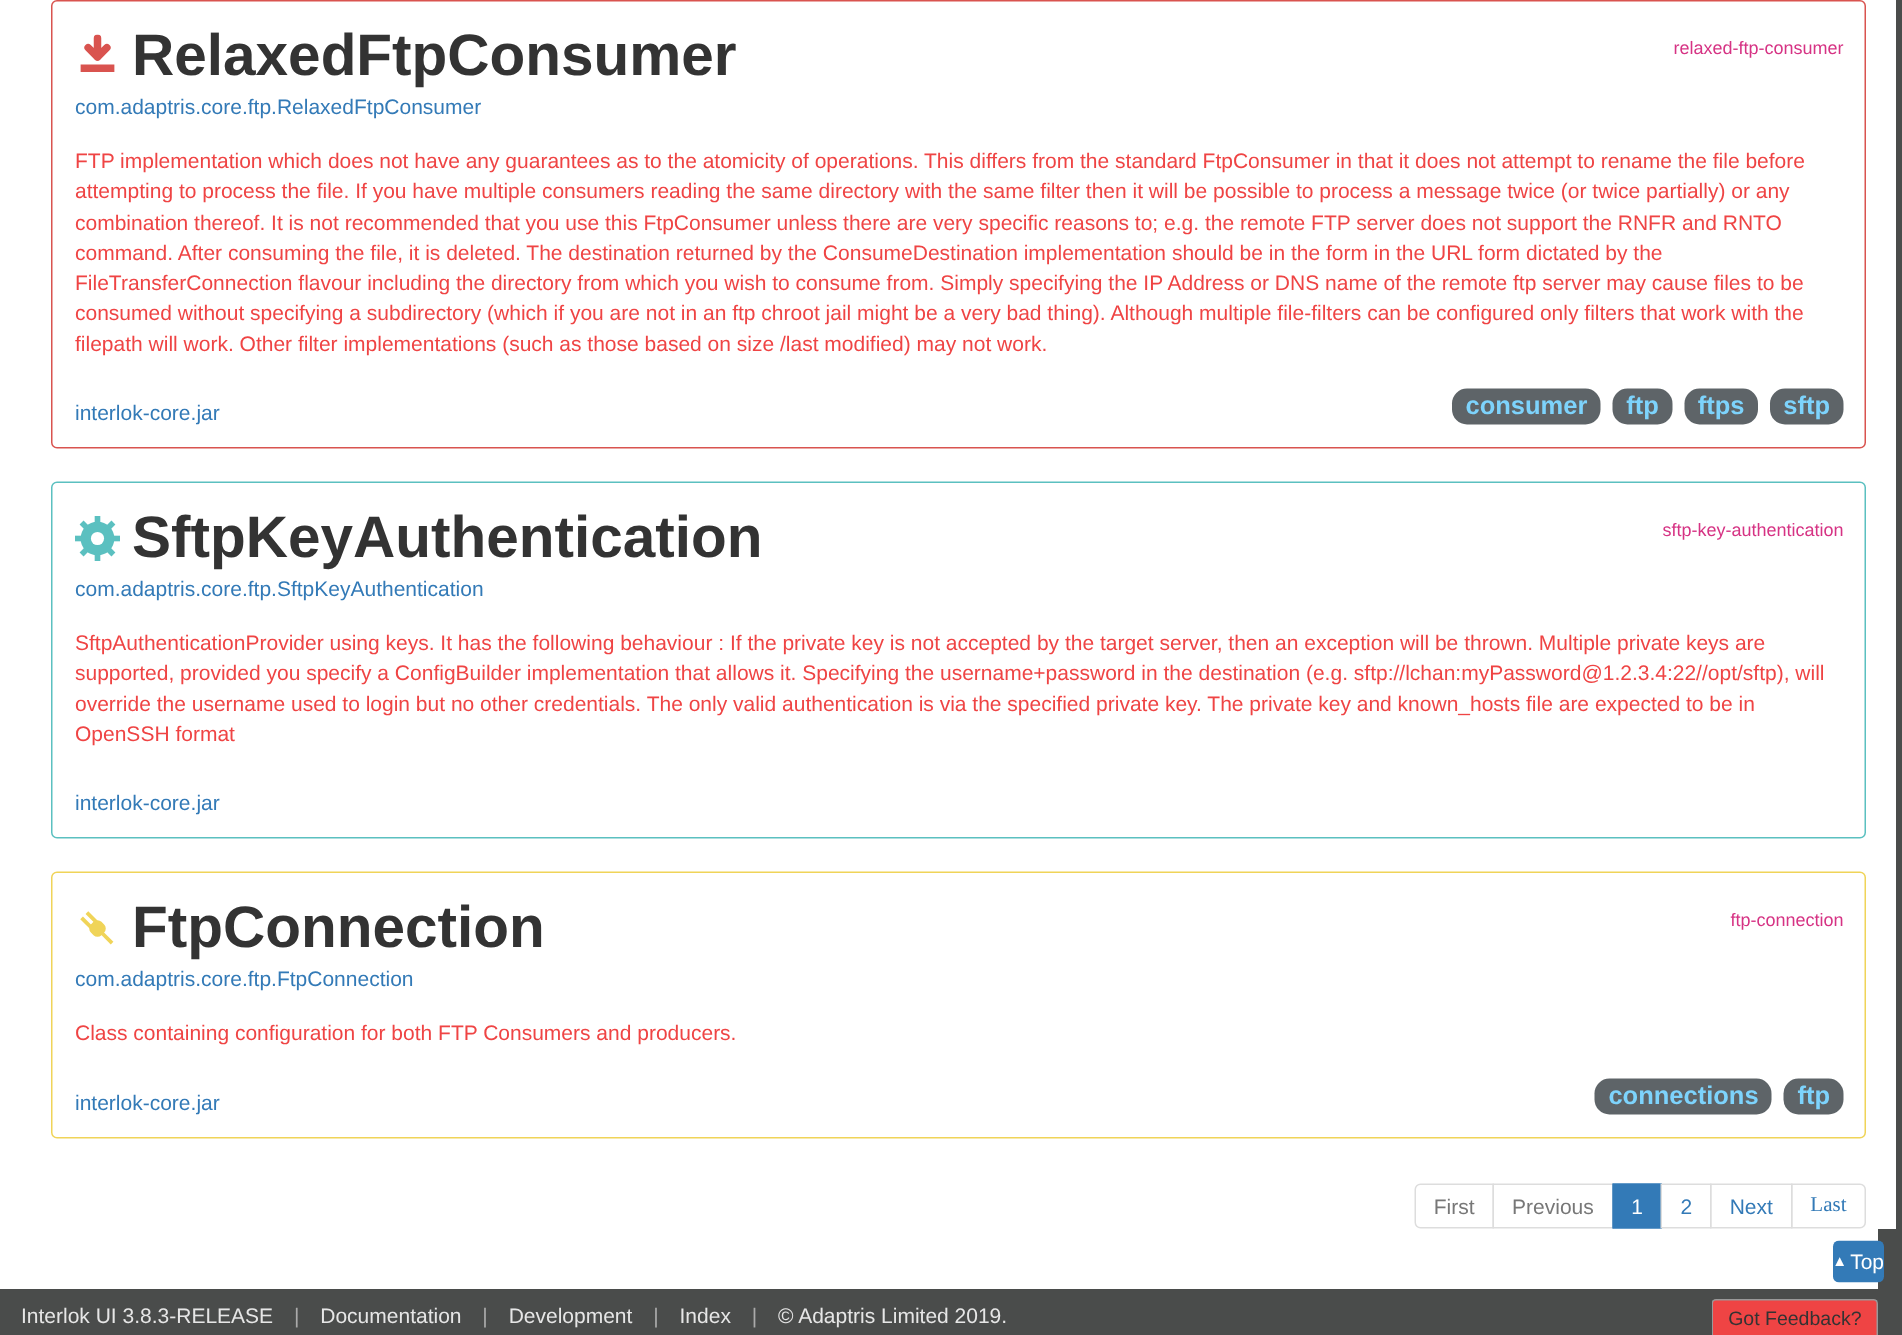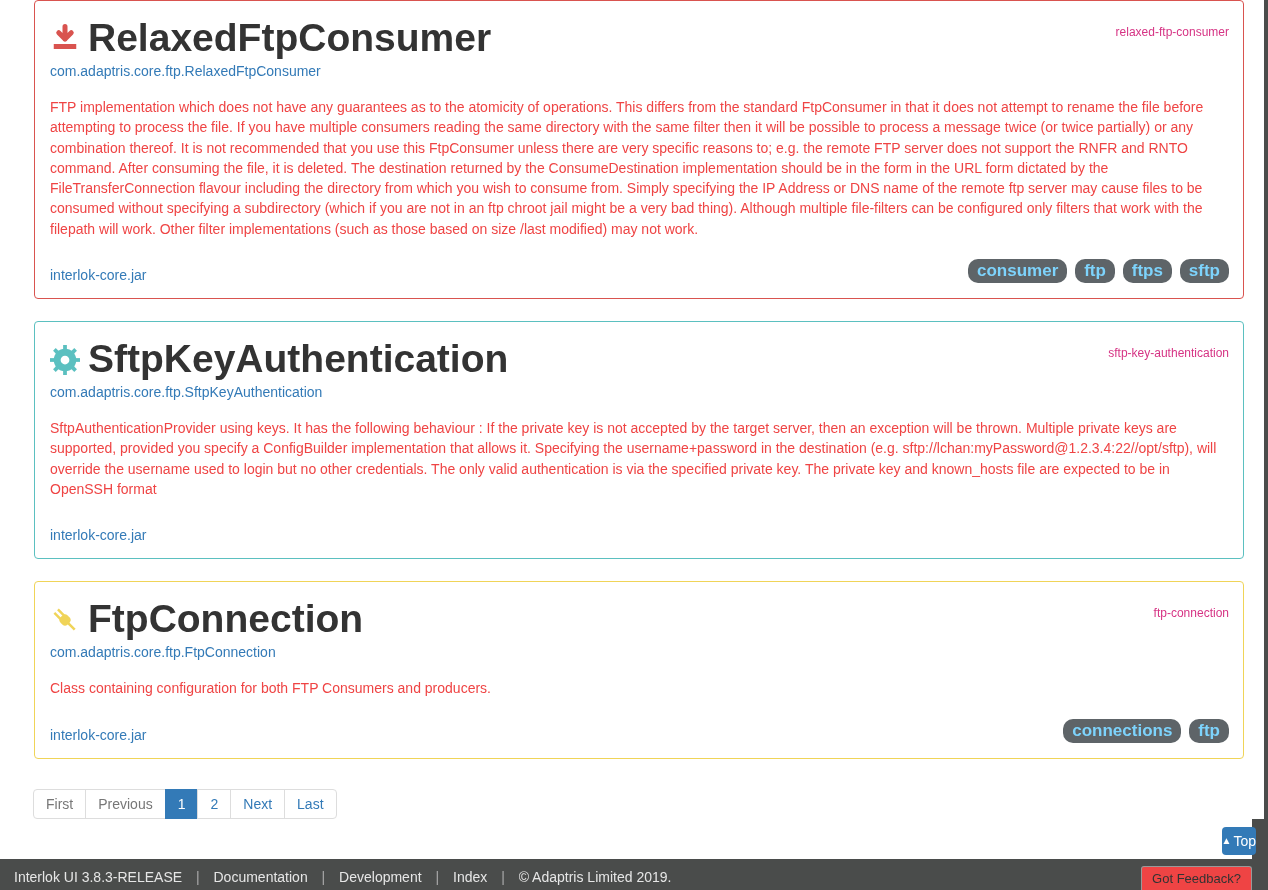--- a/index.html
+++ b/index.html
@@ -12,25 +12,25 @@
 .card.yellow { border-color: #f0d458; }
 .title-row { display: flex; align-items: baseline; }
 .icon { width: 30px; height: 30px; display: inline-block; margin-right: 8px; position: relative; top: 3px; }
 .title { font-size: 39px; font-weight: 700; color: #333; }
 .classname { color: #337ab7; font-size: 14px; margin-top: 3px; margin-bottom: 18px; }
 .description { color: #ef4444; font-size: 14px; line-height: 1.45; margin-bottom: 28px; }
 .jar { color: #337ab7; font-size: 14px; }
 .slug { position: absolute; top: 24px; right: 14px; color: #d63384; font-size: 12px; }
 .tags { position: absolute; bottom: 15px; right: 14px; }
 .tag { display: inline-block; background: #5e6468; color: #7dd3fc; font-size: 17px; font-weight: bold; padding: 2px 9px; border-radius: 10px; margin-left: 4px; }
-.pagination { text-align: left; margin: 30px 0 30px; }
+.pagination { text-align: right; margin: 30px 0 30px; }
 .pagination ul { display: inline-flex; list-style: none; border-radius: 4px; }
 .pagination li { border: 1px solid #ddd; margin-left: -1px; }
 .pagination li:first-child { border-radius: 4px 0 0 4px; }
-.pagination li:last-child { border-radius: 0 4px 4px 0; }
+.pagination li:last-child { border-radius: 0 4px 4px 0; font-family: Liberation Serif, serif; }
 .pagination span { display: block; padding: 6px 12px; color: #337ab7; }
 .pagination li.disabled span { color: #777; }
 .pagination li.active { background: #337ab7; border-color: #337ab7; }
 .pagination li.active span { color: #fff; }
 .top-btn { position: absolute; right: 8px; bottom: -36px; background: #337ab7; color: #fff; padding: 6px 0; border-radius: 4px; font-size: 14px; }
 .top-btn::before { content: "▲"; font-size: 10px; margin-right: 2px; position: relative; top: -2px; }
 .footer { background: #4a4c4b; color: #e6e6e6; padding: 10px 14px; font-size: 14px; margin-top: 40px; position: relative; }
 .footer a { color: #e6e6e6; }
 .footer .sep { margin: 0 10px; color: #aaa; }
 .feedback-box { position: fixed; right: 16px; bottom: 0; background: #ef4444; border: 1px solid #999; border-bottom: none; padding: 4px 10px; font-size: 13px; color: #333; border-radius: 3px 3px 0 0; }

